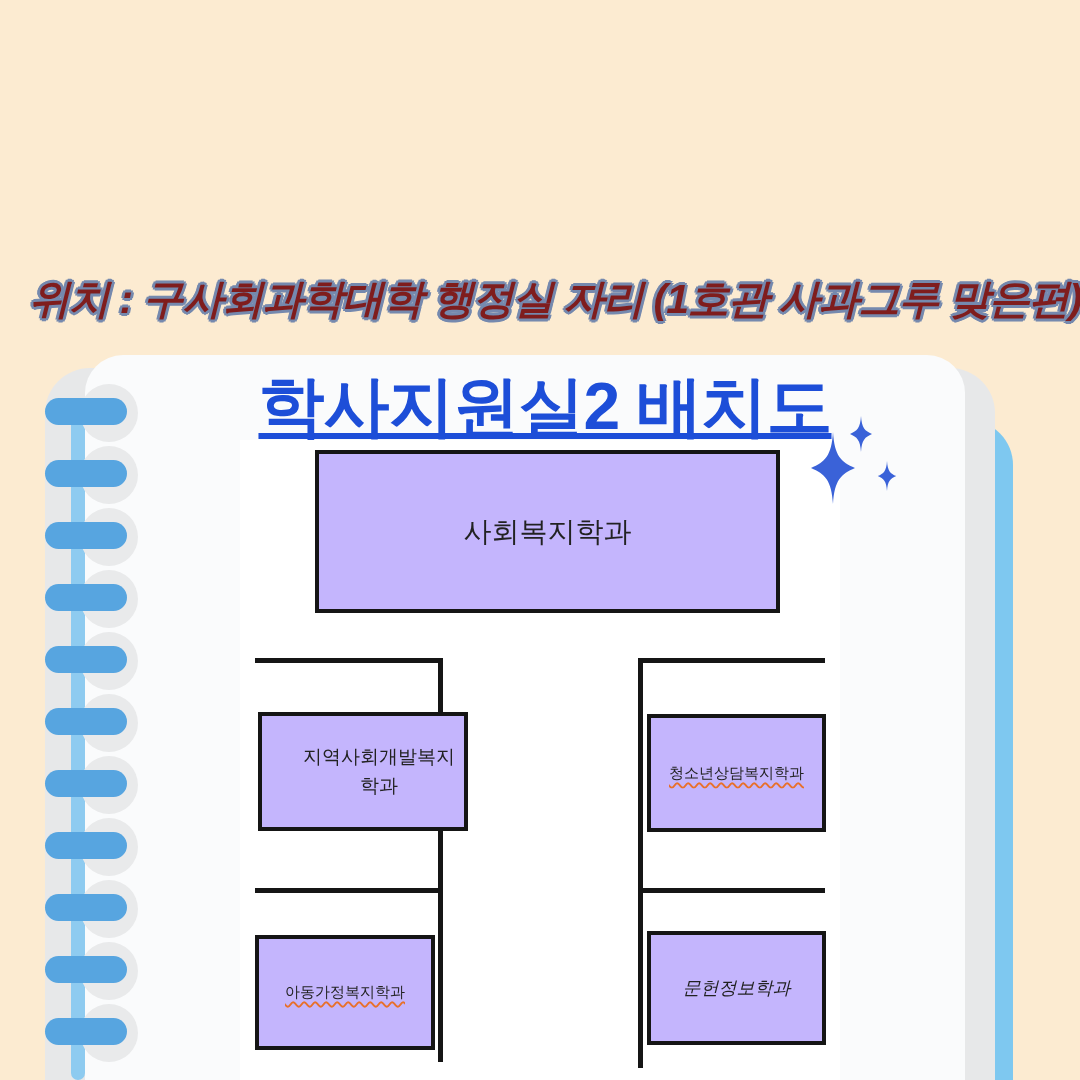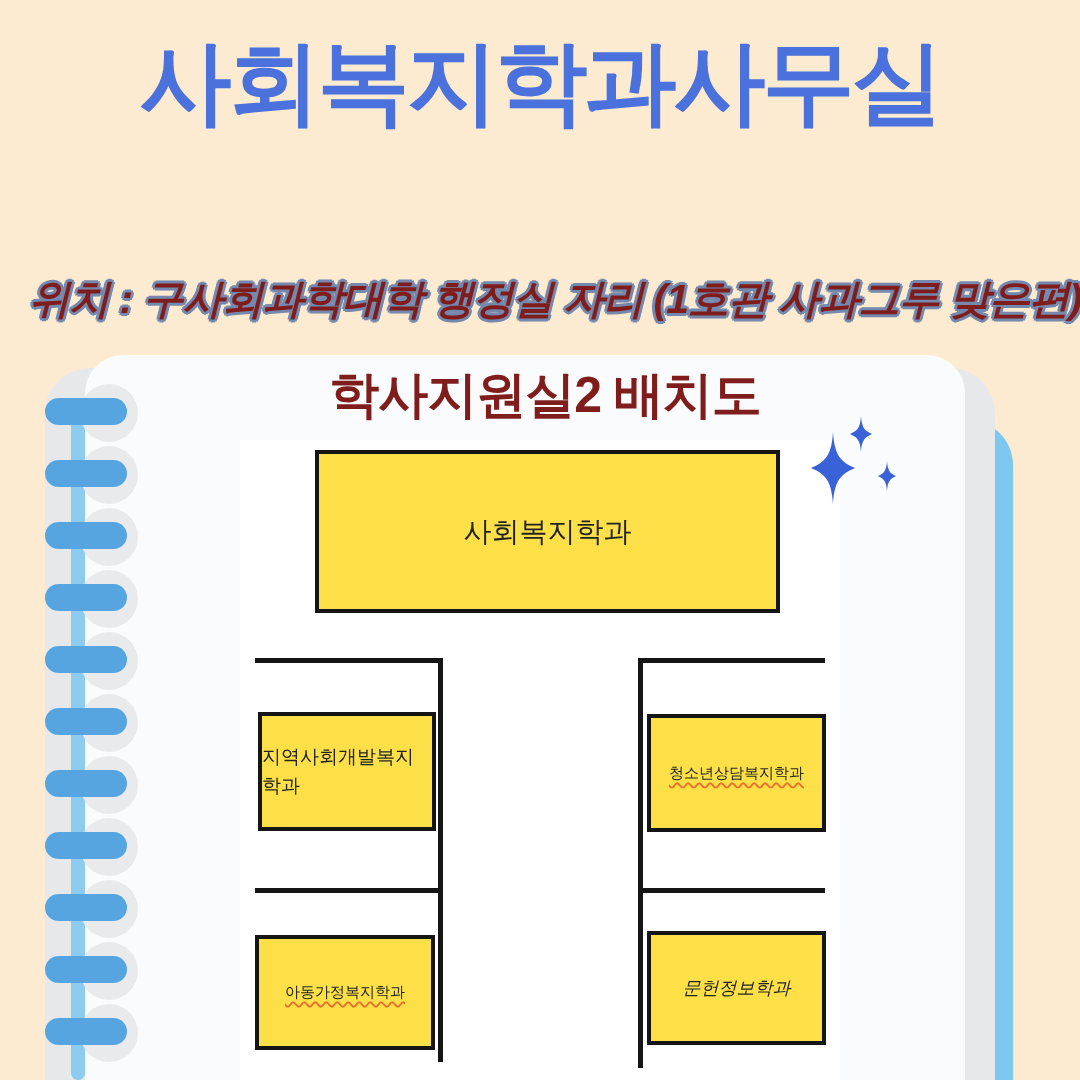--- a/index.html
+++ b/index.html
@@ -54,30 +54,30 @@
     position:absolute;left:80px;width:58px;height:58px;border-radius:50%;
     background:#E9EAEB;
   }
   .ring{
     position:absolute;left:45px;width:82px;height:27px;border-radius:14px;
     background:#57A5E0;
   }
   
   .card-heading{
     position:absolute;left:105px;top:362px;width:880px;text-align:center;
-    font-size:50px;font-weight:900;letter-spacing:-1px;color:#7f1d1d;
+    font-size:66px;font-weight:900;letter-spacing:-1px;color:#1d4ed8;text-decoration:underline;
   }
   
   .room{
-    position:absolute;border:4px solid #151515;background:#fde047;
-    display:flex;align-items:center;justify-content:center;text-align:left;
+    position:absolute;border:4px solid #151515;background:#c4b5fd;
+    display:flex;align-items:center;justify-content:center;text-align:center;
     color:#222222;
   }
   .room-top{left:315px;top:450px;width:457px;height:155px;font-size:28px;}
-  .room-left1{left:258px;top:712px;width:170px;height:111px;font-size:19px;line-height:1.5;}
+  .room-left1{left:258px;top:712px;width:170px;height:111px;font-size:19px;line-height:1.5;padding-left:32px;}
   .room-left2{left:255px;top:935px;width:172px;height:107px;font-size:15px;}
   .room-right1{left:647px;top:714px;width:171px;height:110px;font-size:15px;}
   .room-right2{left:647px;top:931px;width:171px;height:106px;font-size:18px;font-style:italic;}
   .wall{position:absolute;background:#151515;}
   .wall-left-v{left:438px;top:658px;width:5px;height:404px;}
   .wall-left-top{left:255px;top:658px;width:188px;height:5px;}
   .wall-left-mid{left:255px;top:888px;width:188px;height:5px;}
   .wall-right-v{left:638px;top:658px;width:5px;height:410px;}
   .wall-right-top{left:638px;top:658px;width:187px;height:5px;}
   .wall-right-mid{left:638px;top:888px;width:187px;height:5px;}
@@ -85,21 +85,20 @@
     text-decoration:underline;text-decoration-style:wavy;
     text-decoration-color:#E8702A;text-decoration-thickness:1.5px;
     text-underline-offset:4px;
   }
   .sparkles{position:absolute;left:795px;top:400px;width:130px;height:120px;}
 </style>
 </head>
 <body>
 
 <div class="header">
-  <div class="title1">사회복지학과사무실</div>
 </div>
 <div class="subtitle">위치 : 구사회과학대학 행정실 자리 (1호관 사과그루 맞은편)</div>
 
 <div class="page-blue"></div>
 <div class="page-gray"></div>
 <div class="page-white"></div>
 <div class="diagram-panel"></div>
 
 <div class="spiral">
   <div class="wire"></div>

